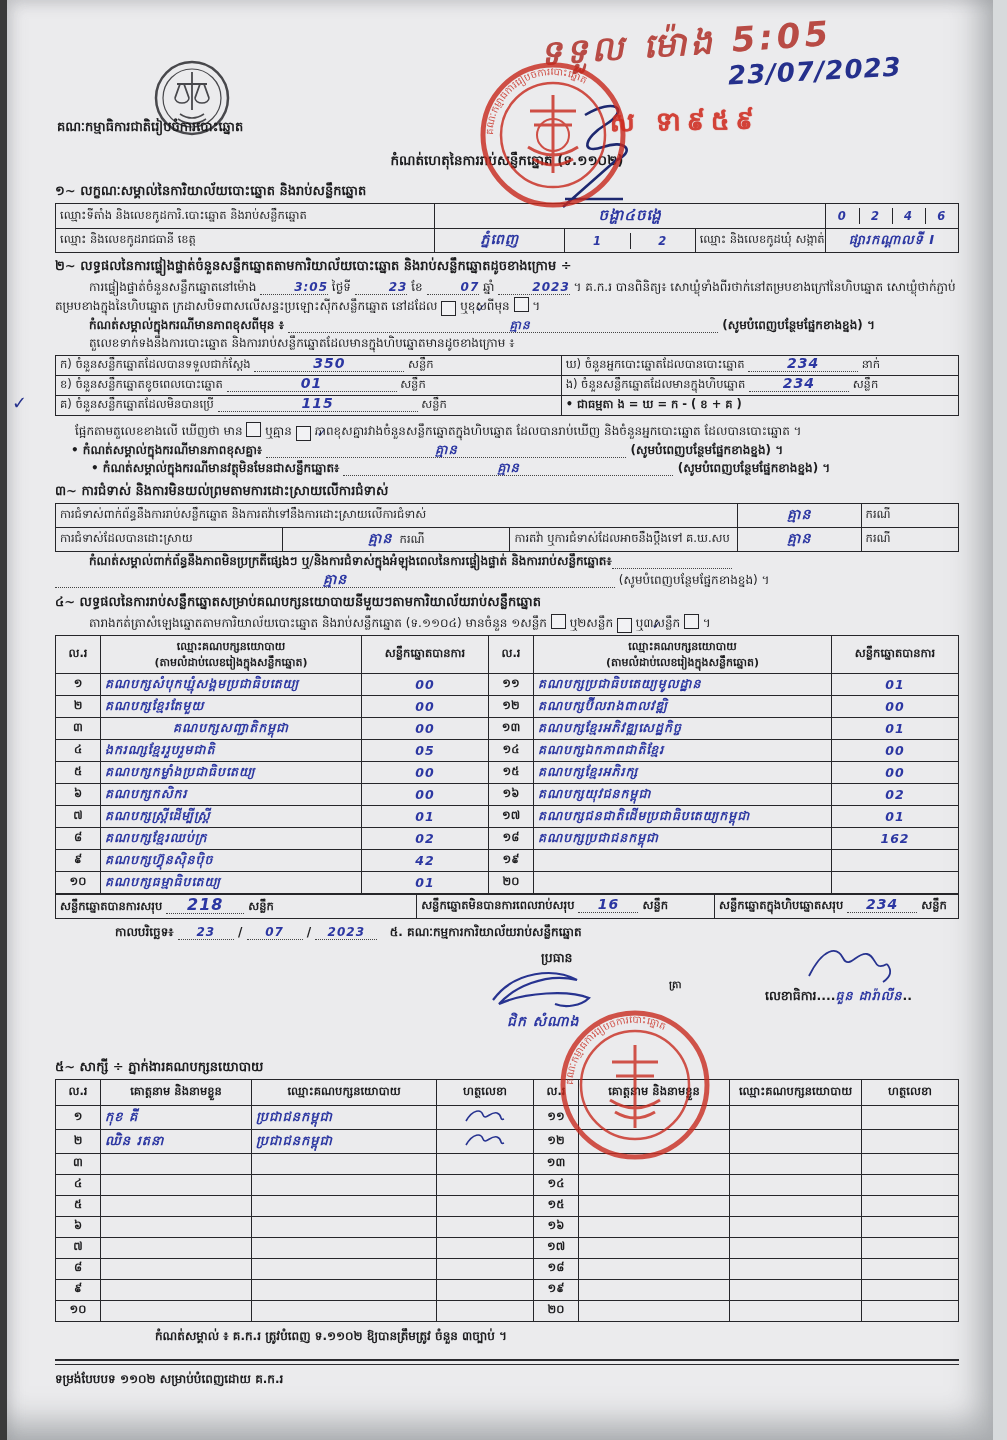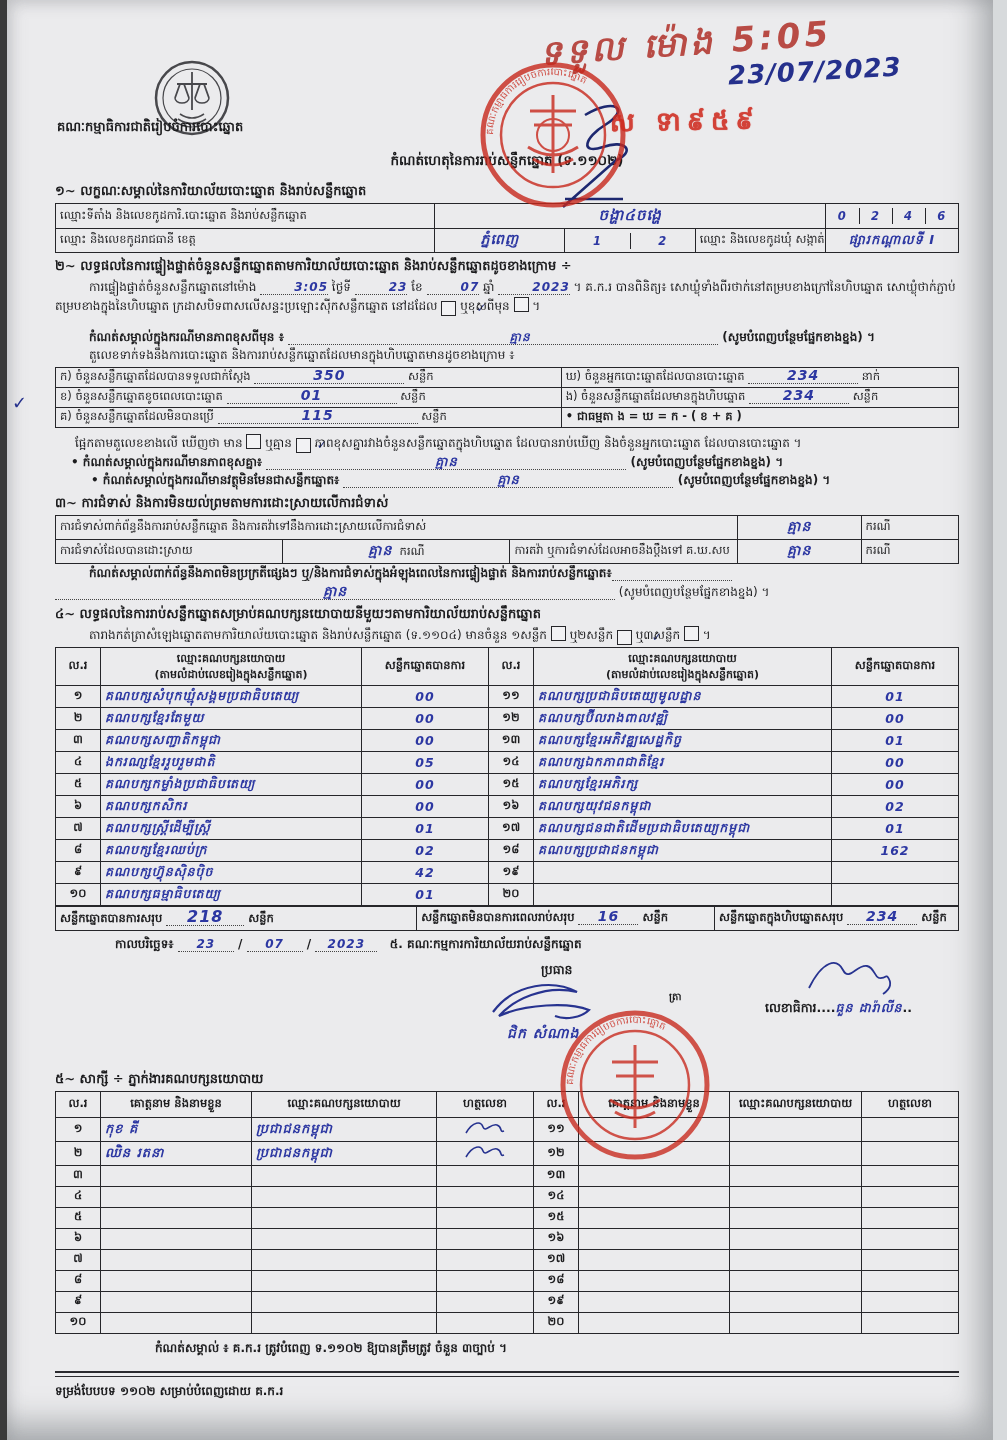--- a/index.html
+++ b/index.html
@@ -94,21 +94,21 @@
       <span class="dot" style="min-width:30px;"><span class="hw">07</span></span>
       <span>ឆ្នាំ</span>
       <span class="dot" style="min-width:42px;"><span class="hw">2023</span></span>
       <span>។ គ.ក.រ បានពិនិត្យ៖ សោឃ្លុំទាំងពីរថាក់នៅតម្របខាងក្រៅនៃហិបឆ្នោត</span>
       <span>សោឃ្លុំថាក់ភ្ជាប់តម្របខាងក្នុងនៃហិបឆ្នោត ក្រដាសបិទពាសលើសន្ទះប្រឡោះសុីកសន្លឹកឆ្នោត នៅដដែល</span>
       <span class="cbx">✓</span>
       <span>ឬខុសពីមុន</span>
       <span class="cbx"></span>
       <span>។</span>
     </div>
-    <div class="lead b" style="text-indent:34px;margin-top:12px;">
+    <div class="lead b" style="text-indent:34px;">
       <span>កំណត់សម្គាល់ក្នុងករណីមានភាពខុសពីមុន ៖</span>
       <span class="dot" style="min-width:430px;"><span class="hw">គ្មាន</span></span>
       <span>(សូមបំពេញបន្ថែមផ្នែកខាងខ្នង) ។</span>
     </div>
     <div class="lead" style="text-indent:34px;">តួលេខទាក់ទងនឹងការបោះឆ្នោត និងការរាប់សន្លឹកឆ្នោតដែលមានក្នុងហិបឆ្នោតមានដូចខាងក្រោម ៖</div>
 
     <table style="margin-top:2px;">
       <tbody>
           <tr>
         <td style="width:55%;">
@@ -228,21 +228,21 @@
           <tr style="height: 22px;">
             <td class="center b">២</td>
             <td class="hw" style="font-size: 12.5px;">គណបក្សខ្មែរតែមួយ</td>
             <td class="hw center" style="font-size: 12.5px;">00</td>
             <td class="center b">១២</td>
             <td class="hw" style="font-size: 12.5px;">គណបក្សប៊ីលរាងពាលវឌ្ឍិ</td>
             <td class="hw center" style="font-size: 12.5px;">00</td>
           </tr>
           <tr style="height: 22px;">
             <td class="center b">៣</td>
-            <td class="hw" style="font-size: 12.5px;">គណបក្សសញ្ជាតិកម្ពុជា</td>
+            <td class="hw" style="font-size: 12.5px; text-align: center;">គណបក្សសញ្ជាតិកម្ពុជា</td>
             <td class="hw center" style="font-size: 12.5px;">00</td>
             <td class="center b">១៣</td>
             <td class="hw" style="font-size: 12.5px; margin-left: 32px;">គណបក្សខ្មែរអភិវឌ្ឍសេដ្ឋកិច្ច</td>
             <td class="hw center" style="font-size: 12.5px;">01</td>
           </tr>
           <tr style="height: 22px;">
             <td class="center b">៤</td>
             <td class="hw" style="font-size: 12.5px;">ងករណ្សខ្មែររួបរួមជាតិ</td>
             <td class="hw center" style="font-size: 12.5px;">05</td>
             <td class="center b">១៤</td>

